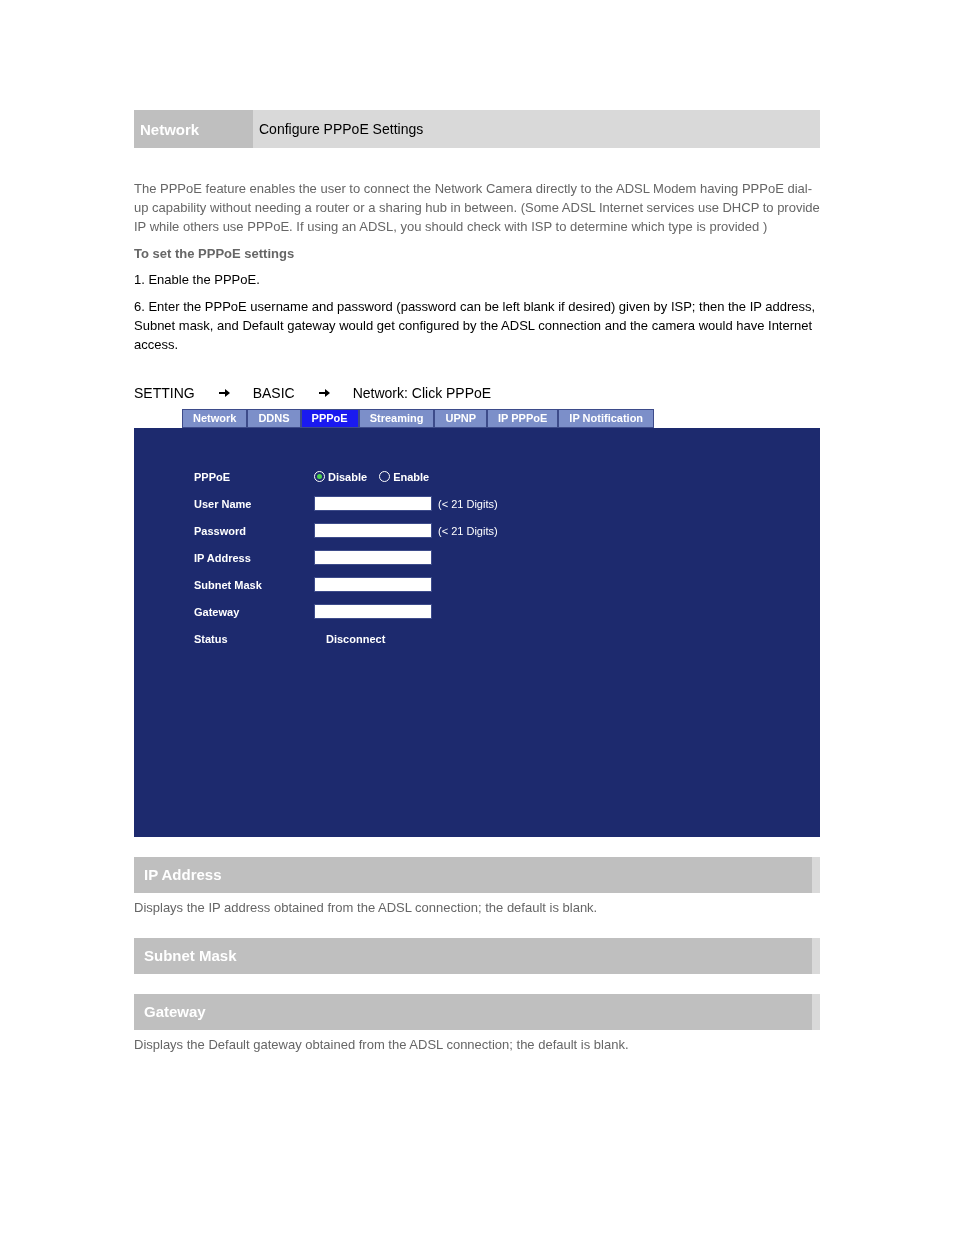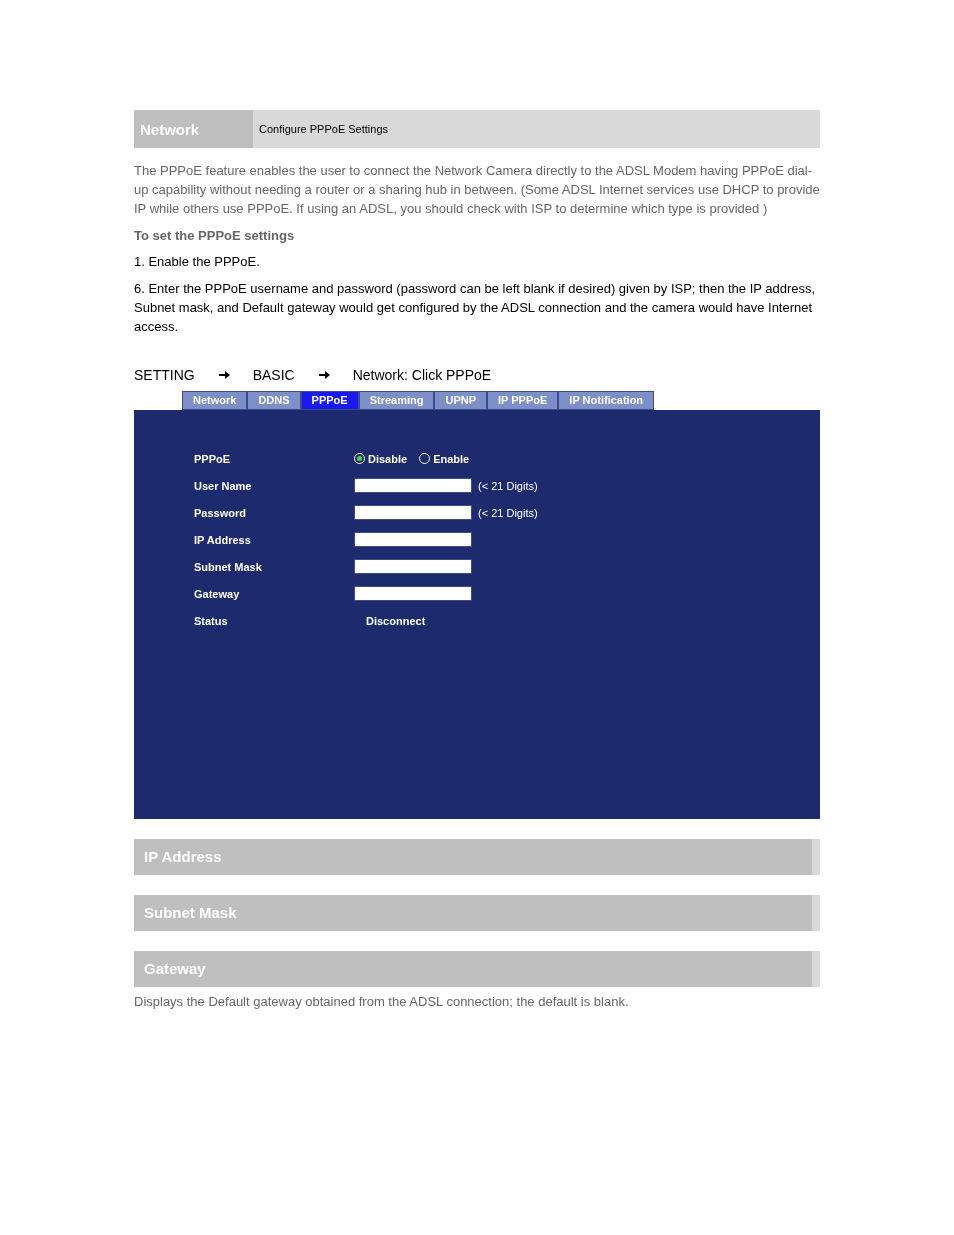--- a/index.html
+++ b/index.html
@@ -29,29 +29,29 @@
     display: flex;
     align-items: center;
     padding-left: 6px;
   }
   .headbar .right {
     flex: 1;
     background: #d9d9d9;
     display: flex;
     align-items: center;
     padding-left: 6px;
-    font-size: 11px;
+    font-size: 14px;
   }
   .content {
     margin: 10px 134px 0 134px;
     font-size: 13px;
     line-height: 1.45;
   }
   .content p { margin: 0 0 8px 0; }
-  .content .intro { margin-top: 14px; color:#666; }
+  .content .intro { margin-top: 32px; color:#666; }
   .content .subtitle { color:#666; font-weight:bold;}
   .content .notebold { font-weight: bold; }
   .pathline {
     margin: 30px 134px 8px 134px;
     font-size: 14px;
     display: flex;
     align-items: center;
     gap: 22px;
   }
   .arrow-icon {
@@ -98,21 +98,20 @@
     height: 18px;
   }
   .panel .label {
     width: 120px;
     font-weight: bold;
   }
   .panel .value {
     display: flex;
     align-items: center;
     gap: 6px;
-    margin-left: 40px;
   }
   .panel input[type="text"],
   .panel input[type="password"] {
     width: 118px;
     height: 15px;
     font-size: 11px;
     border: 1px solid #3d4b8a;
     padding: 0 3px;
     background: #fff;
   }
@@ -260,19 +259,20 @@
         <div class="label">Status</div>
         <div class="value">
           <span style="font-weight:bold;padding-left:12px;">Disconnect</span>
         </div>
       </div>
 
     </div>
   </div>
 
   <div class="sectionbar">IP Address</div>
+  <div class="afterbar">Displays the IP address obtained from the ADSL connection; the default is blank.</div>
 
   <div class="sectionbar">Subnet Mask</div>
 
   <div class="sectionbar">Gateway</div>
   <div class="afterbar">Displays the Default gateway obtained from the ADSL connection; the default is blank.</div>
 
 </div>
 
 </body></html>

